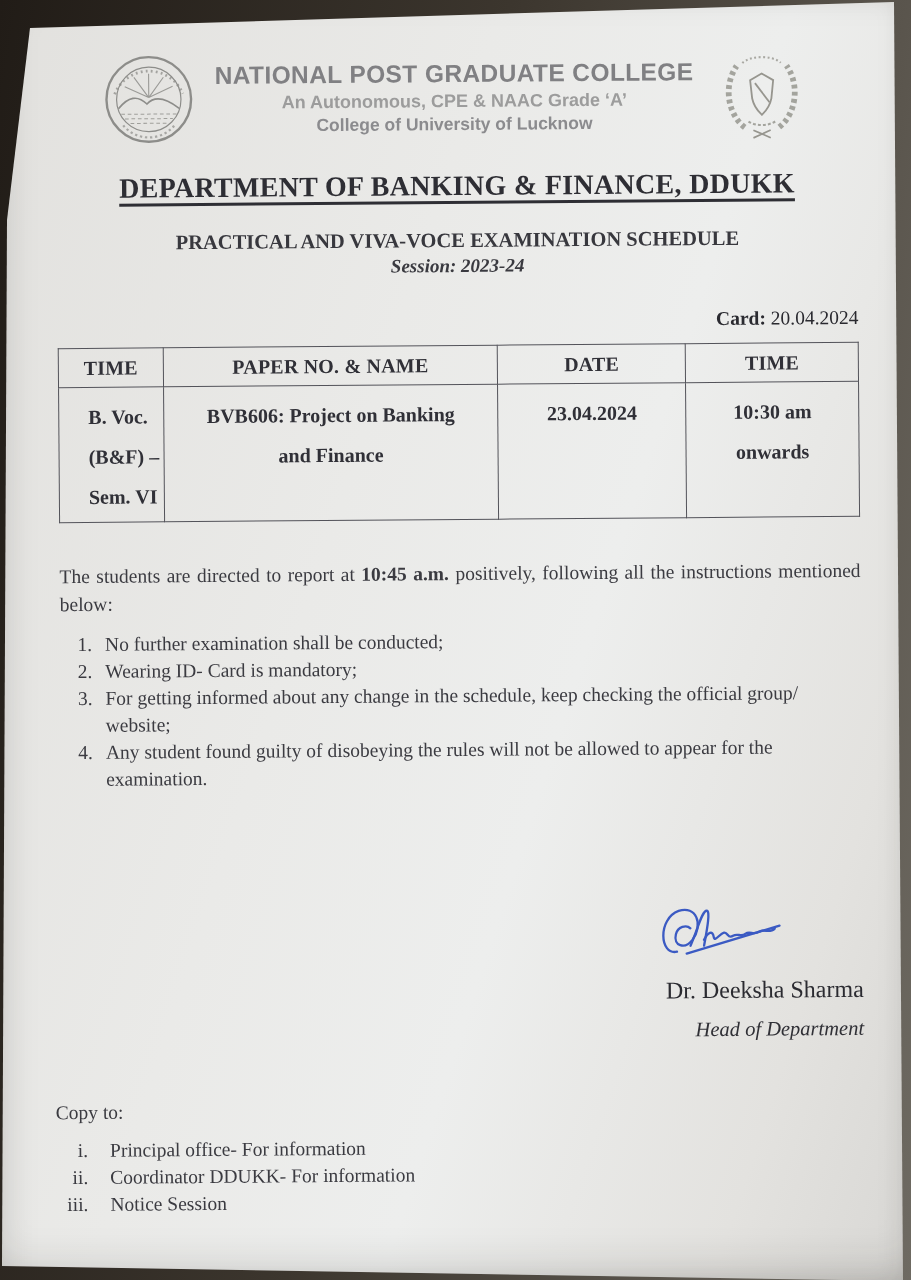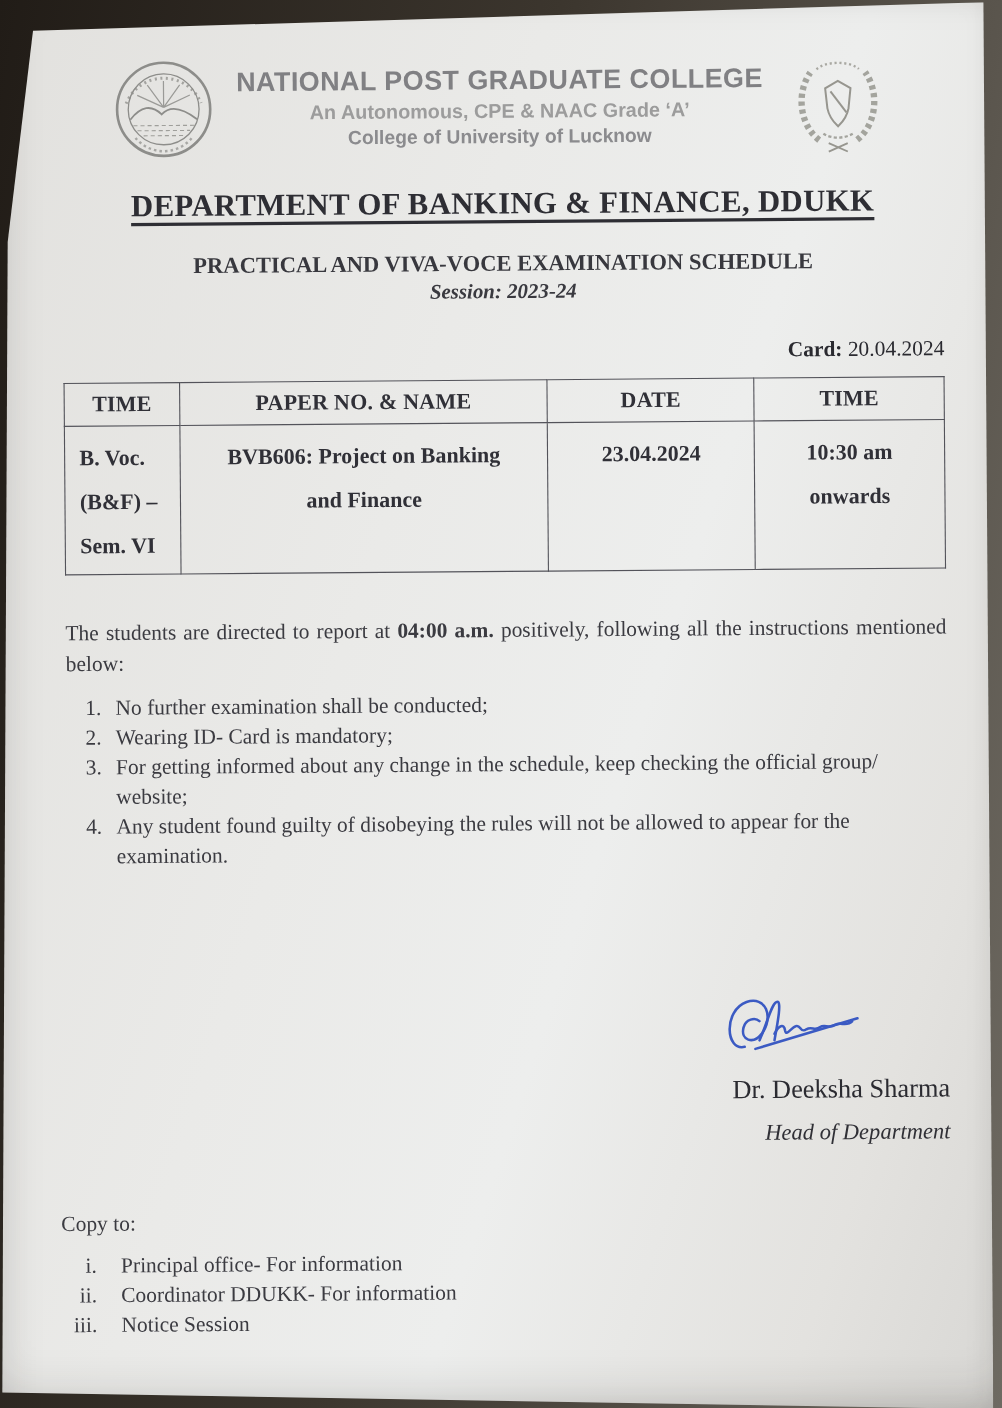--- a/index.html
+++ b/index.html
@@ -76,21 +76,21 @@
   table.sched th, table.sched td {
     border: 1.6px solid #53535a;
     font-weight: bold; color: #303037;
   }
   table.sched th {
     height: 36px; font-size: 20px; text-align: center; vertical-align: middle;
     letter-spacing: .2px;
   }
   table.sched td { height: 124px; vertical-align: top; padding-top: 9px; font-size: 20px; }
   .cell-line { line-height: 40px; }
-  td.c-class { padding-left: 13px; margin-top: 19px; }
+  td.c-class { padding-left: 29px; margin-top: 19px; }
   td.c-paper .cell-line, td.c-date, td.c-time .cell-line { text-align: center; }
   td.c-date { text-align: center; }
   
   .intro {
     margin: 40px 0 0; font-size: 19.5px; line-height: 1.42;
     text-align: justify; color: #3b3b41;
   }
   .numlist { margin-top: 14px; padding-left: 8px; }
   .numlist .li { display: flex; gap: 13px; font-size: 19.5px; line-height: 1.38; color: #3b3b41; }
   .numlist .num { min-width: 24px; text-align: right; flex: 0 0 auto; }
@@ -183,21 +183,21 @@
             <div class="cell-line">23.04.2024</div>
           </td>
           <td class="c-time">
             <div class="cell-line">10:30 am</div>
             <div class="cell-line">onwards</div>
           </td>
         </tr>
       </tbody>
     </table>
 
-    <p class="intro"><span>The students are directed to report at </span><b>04:00 a.m.</b><span> positively, following all the instructions mentioned below:</span></p>
+    <p class="intro"><span>The students are directed to report at </span><b>10:45 a.m.</b><span> positively, following all the instructions mentioned below:</span></p>
 
     <div class="numlist">
       <div class="li">
         <span class="num">1.</span>
         <span class="txt">No further examination shall be conducted;</span>
       </div>
       <div class="li">
         <span class="num">2.</span>
         <span class="txt">Wearing ID- Card is mandatory;</span>
       </div>

